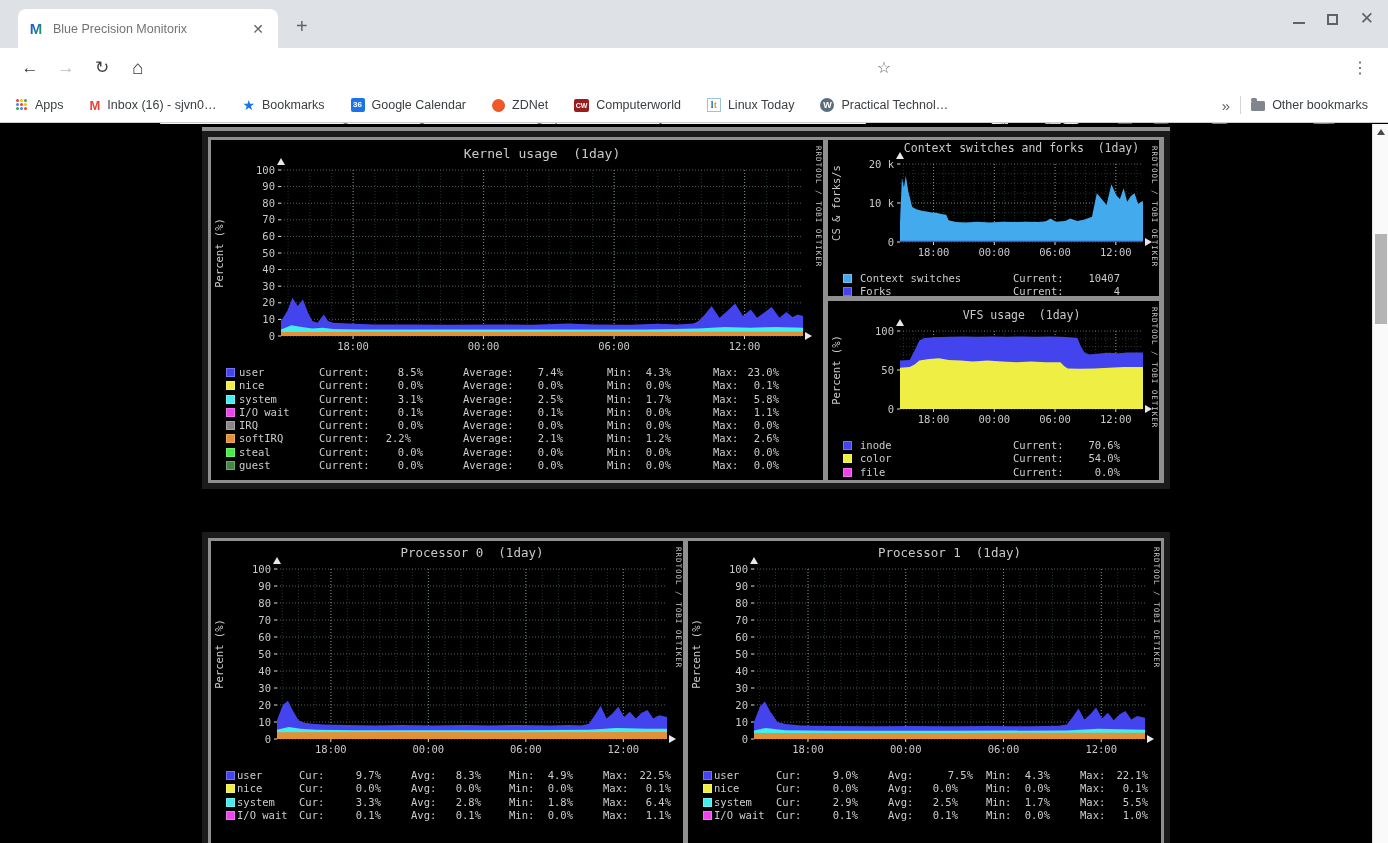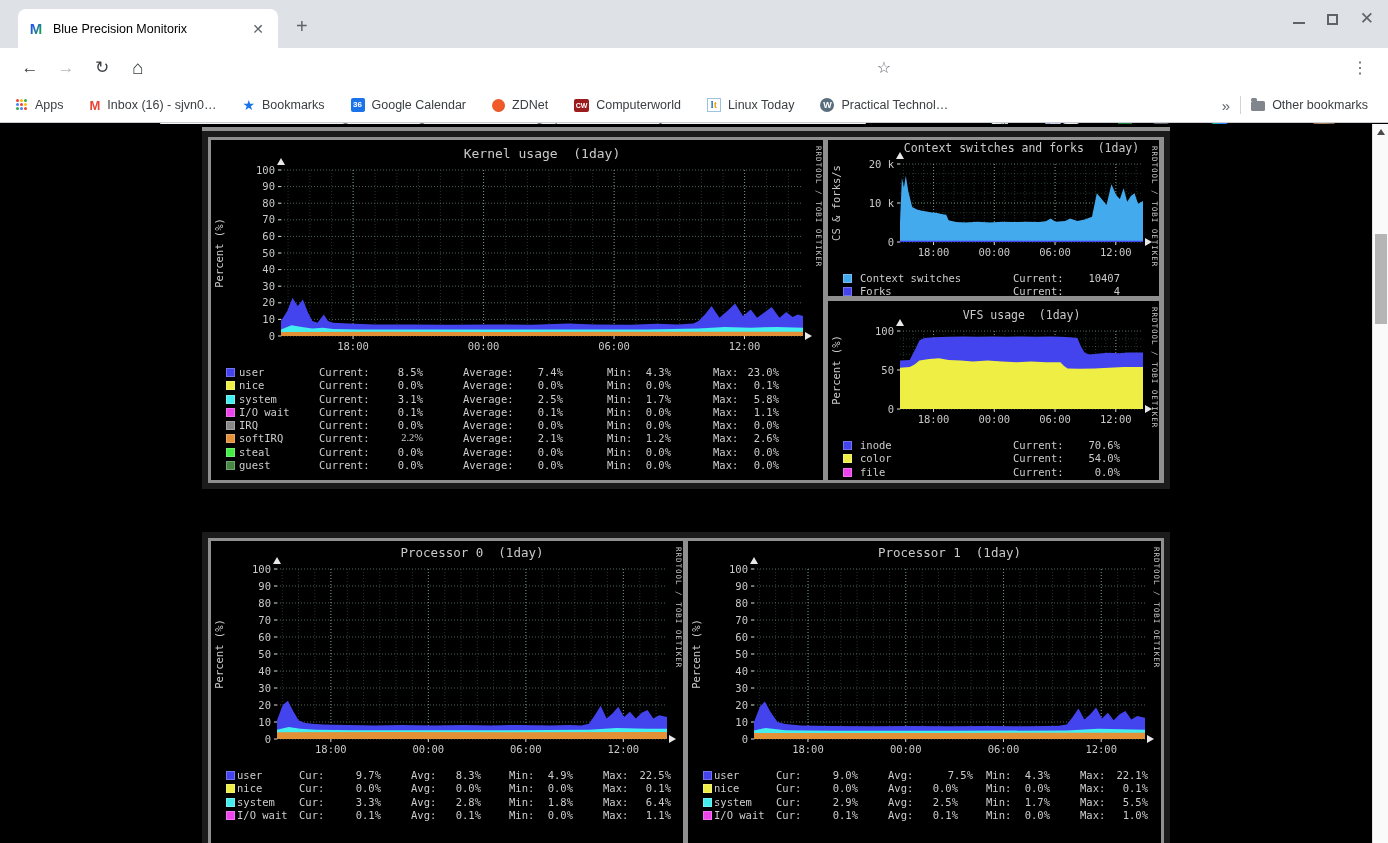--- a/index.html
+++ b/index.html
@@ -7,21 +7,21 @@
   body { font-family:"Liberation Sans", sans-serif; }
   #stage { position:relative; width:1388px; height:843px; overflow:hidden; background:#000; }
 
   
   .tabstrip { position:absolute; left:0; top:0; width:1388px; height:48px; background:#dee1e6; }
   .tab { position:absolute; left:18px; top:9px; width:260px; height:39px; background:#fff;
          border-radius:8px 8px 0 0; display:flex; align-items:center; padding:0 10px; }
   .favicon { width:16px; height:16px; font-weight:bold; font-size:15px; line-height:16px; text-align:center;
              background:linear-gradient(120deg,#2457e6 30%,#16a34a 80%); -webkit-background-clip:text;
              background-clip:text; color:transparent; }
-  .tab-title { margin-left:9px; font-size:12.5px; color:#000000; white-space:nowrap; overflow:hidden; flex:1; }
+  .tab-title { margin-left:9px; font-size:12.5px; color:#737373; white-space:nowrap; overflow:hidden; flex:1; }
   .tab-close { color:#5f6368; font-size:14px; padding:0 4px; }
   .newtab { position:absolute; left:296px; top:16px; color:#5f6368; font-size:20px; line-height:20px; }
   .winctl { position:absolute; right:14px; top:12px; display:flex; gap:22px; align-items:center; color:#5f6368; }
   .winctl .min { width:12px; border-bottom:2px solid #5f6368; height:2px; margin-top:8px; }
   .winctl .max { width:11px; height:11px; border:2px solid #5f6368; }
   .winctl .cls { font-size:17px; line-height:14px; }
 
   .toolbar { position:absolute; left:0; top:48px; width:1388px; height:40px; background:#fff; }
   .navbtn { position:absolute; top:8px; width:24px; height:24px; text-align:center; font-size:17px;
             line-height:24px; color:#5f6368; }
@@ -354,21 +354,21 @@
                 <span class="cell" style="right: 260px;">0.0%</span>
                 <span class="cell" style="left: 396px;">Min:</span>
                 <span class="cell" style="right: 152px;">0.0%</span>
                 <span class="cell" style="left: 502px;">Max:</span>
                 <span class="cell" style="right: 44px;">0.0%</span>
               </div>
               <div class="lrow">
                 <span class="sw" style="left: 15px; background: rgb(226, 145, 54);"></span>
                 <span class="cell" style="left: 28px;">softIRQ</span>
                 <span class="cell" style="left: 108px;">Current:</span>
-                <span class="cell" style="right: 400px; font-family: Liberation Serif, serif;">2.2%</span>
+                <span class="cell" style="right: 412px;">2.2%</span>
                 <span class="cell" style="left: 252px;">Average:</span>
                 <span class="cell" style="right: 260px;">2.1%</span>
                 <span class="cell" style="left: 396px;">Min:</span>
                 <span class="cell" style="right: 152px;">1.2%</span>
                 <span class="cell" style="left: 502px;">Max:</span>
                 <span class="cell" style="right: 44px;">2.6%</span>
               </div>
               <div class="lrow">
                 <span class="sw" style="left: 15px; background: rgb(68, 238, 68);"></span>
                 <span class="cell" style="left: 28px;">steal</span>

